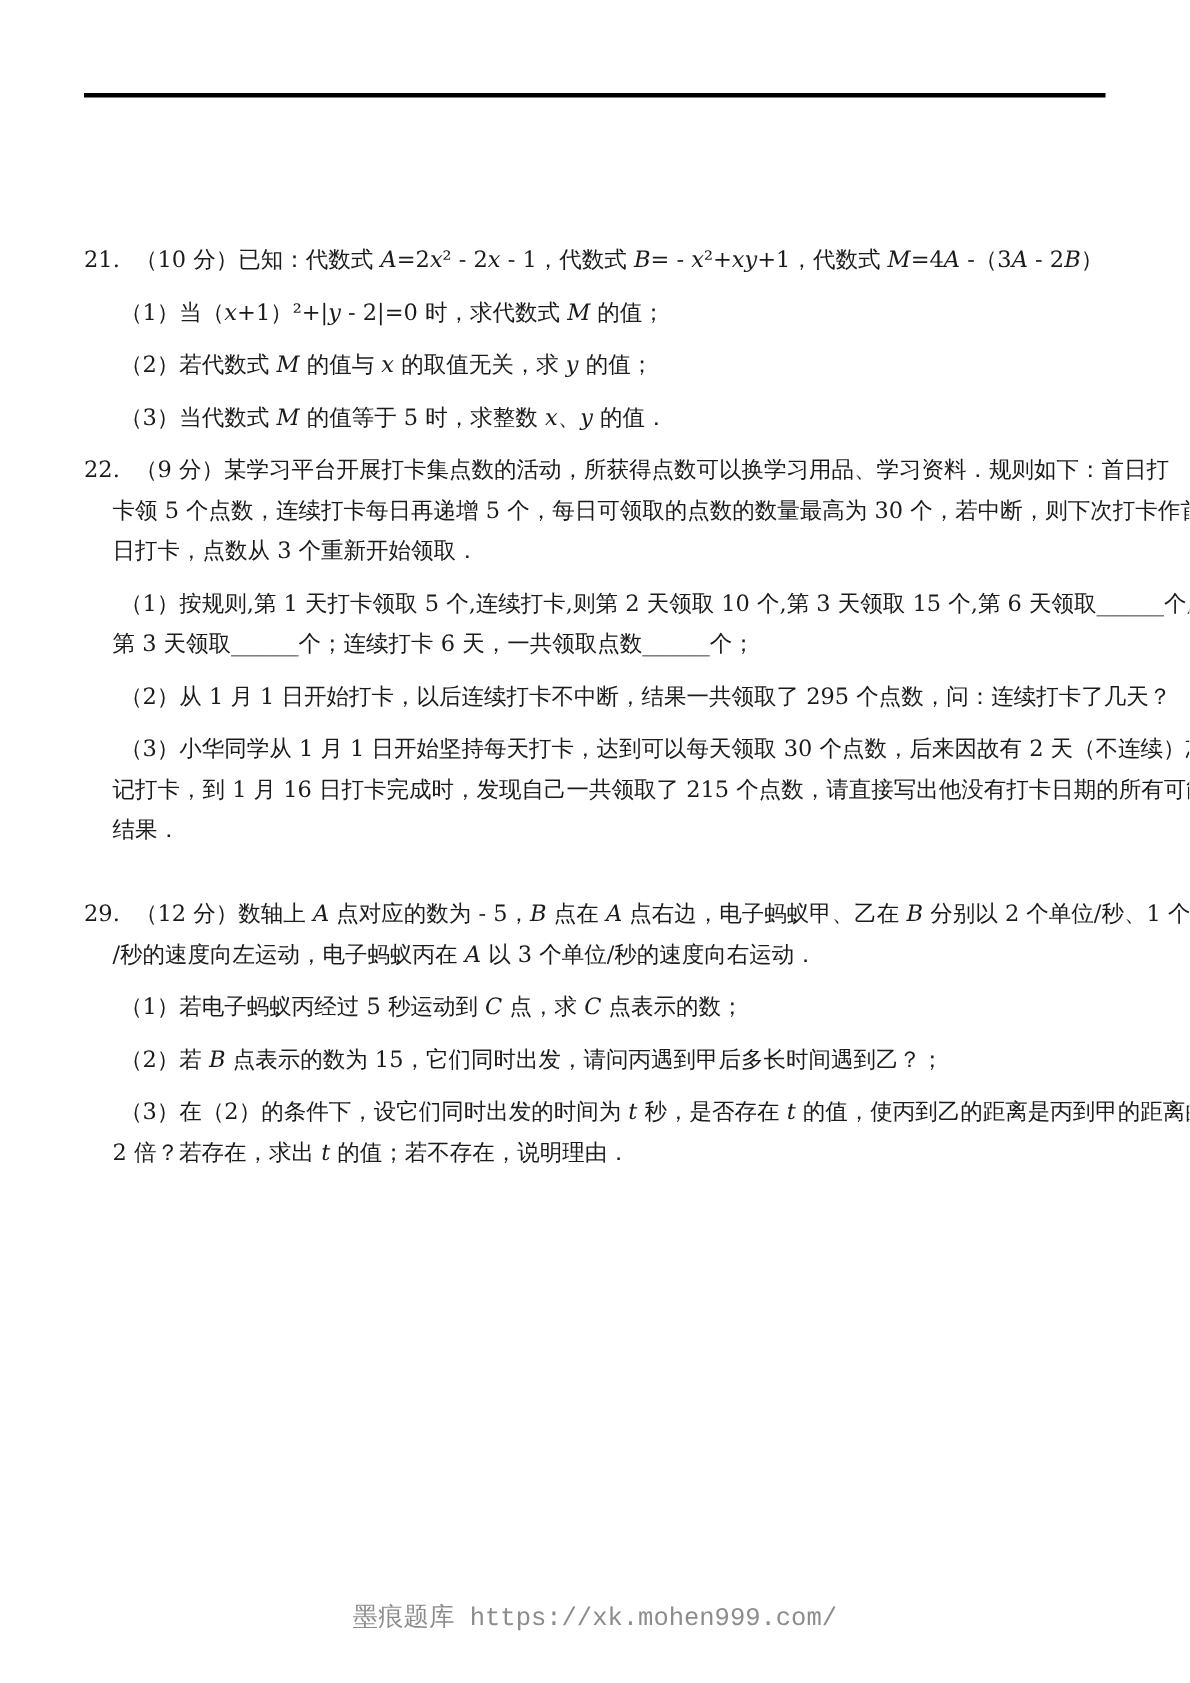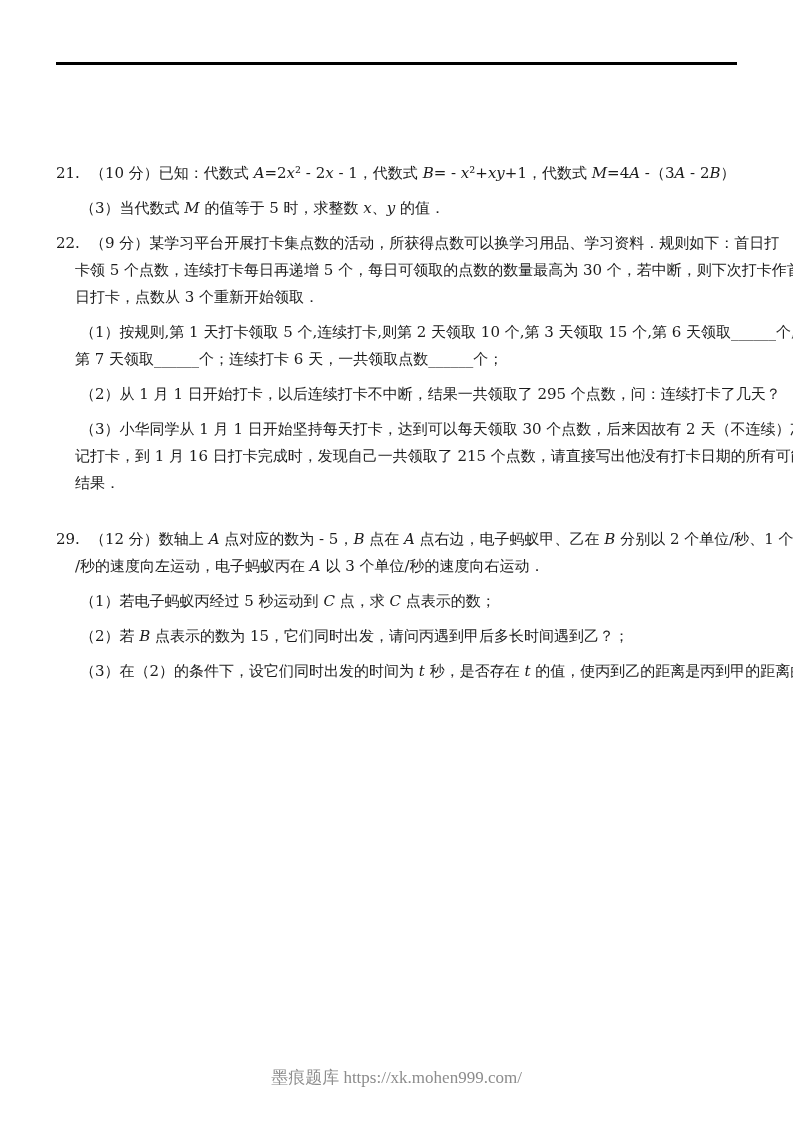--- a/index.html
+++ b/index.html
@@ -31,47 +31,53 @@
   .qnum { display:inline-block; width:34px; }
   .q23gap { margin-top:29px; }
   i { font-style:italic; }
   .footer {
     position:absolute;
     top:1066px; left:0;
     width:100%;
     text-align:center;
     color:#8c8c8c;
     font-size:17px;
-    font-family:Liberation Serif, serif;
+    font-family:Liberation Mono, monospace;
   }
 </style>
 </head>
 <body>
 
 <div class="page">
 
   <div class="top-rule"></div>
 
   <div class="content">
 
     <div class="para">
       <div class="line"><span class="qnum">21.</span><span class="txt">（10 分）已知：代数式 <i>A</i>=2<i>x</i>² - 2<i>x</i> - 1，代数式 <i>B</i>= - <i>x</i>²+<i>xy</i>+1，代数式 <i>M</i>=4<i>A</i> -（3<i>A</i> - 2<i>B</i>）</span></div>
     </div>
     <div class="para">
+      <div class="line sub"><span class="txt">（1）当（<i>x</i>+1）²+|<i>y</i> - 2|=0 时，求代数式 <i>M</i> 的值；</span></div>
+    </div>
+    <div class="para">
+      <div class="line sub"><span class="txt">（2）若代数式 <i>M</i> 的值与 <i>x</i> 的取值无关，求 <i>y</i> 的值；</span></div>
+    </div>
+    <div class="para">
       <div class="line sub"><span class="txt">（3）当代数式 <i>M</i> 的值等于 5 时，求整数 <i>x</i>、<i>y</i> 的值．</span></div>
     </div>
 
     <div class="para">
       <div class="line"><span class="qnum">22.</span><span class="txt">（9 分）某学习平台开展打卡集点数的活动，所获得点数可以换学习用品、学习资料．规则如下：首日打</span></div>
       <div class="line cont"><span class="txt">卡领 5 个点数，连续打卡每日再递增 5 个，每日可领取的点数的数量最高为 30 个，若中断，则下次打卡作首</span></div>
       <div class="line cont"><span class="txt">日打卡，点数从 3 个重新开始领取．</span></div>
     </div>
     <div class="para">
       <div class="line sub"><span class="txt">（1）按规则,第 1 天打卡领取 5 个,连续打卡,则第 2 天领取 10 个,第 3 天领取 15 个,第 6 天领取______个,</span></div>
-      <div class="line cont"><span class="txt">第 7 天领取______个；连续打卡 6 天，一共领取点数______个；</span></div>
+      <div class="line cont"><span class="txt">第 3 天领取______个；连续打卡 6 天，一共领取点数______个；</span></div>
     </div>
     <div class="para">
       <div class="line sub"><span class="txt">（2）从 1 月 1 日开始打卡，以后连续打卡不中断，结果一共领取了 295 个点数，问：连续打卡了几天？</span></div>
     </div>
     <div class="para">
       <div class="line sub"><span class="txt">（3）小华同学从 1 月 1 日开始坚持每天打卡，达到可以每天领取 30 个点数，后来因故有 2 天（不连续）忘</span></div>
       <div class="line cont"><span class="txt">记打卡，到 1 月 16 日打卡完成时，发现自己一共领取了 215 个点数，请直接写出他没有打卡日期的所有可能</span></div>
       <div class="line cont"><span class="txt">结果．</span></div>
     </div>
 
@@ -80,19 +86,20 @@
       <div class="line cont"><span class="txt">/秒的速度向左运动，电子蚂蚁丙在 <i>A</i> 以 3 个单位/秒的速度向右运动．</span></div>
     </div>
     <div class="para">
       <div class="line sub"><span class="txt">（1）若电子蚂蚁丙经过 5 秒运动到 <i>C</i> 点，求 <i>C</i> 点表示的数；</span></div>
     </div>
     <div class="para">
       <div class="line sub"><span class="txt">（2）若 <i>B</i> 点表示的数为 15，它们同时出发，请问丙遇到甲后多长时间遇到乙？；</span></div>
     </div>
     <div class="para">
       <div class="line sub"><span class="txt">（3）在（2）的条件下，设它们同时出发的时间为 <i>t</i> 秒，是否存在 <i>t</i> 的值，使丙到乙的距离是丙到甲的距离的</span></div>
+      <div class="line cont"><span class="txt">2 倍？若存在，求出 <i>t</i> 的值；若不存在，说明理由．</span></div>
     </div>
 
   </div>
 
   <div class="footer">墨痕题库 https://xk.mohen999.com/</div>
 
 </div>
 
 </body></html>

